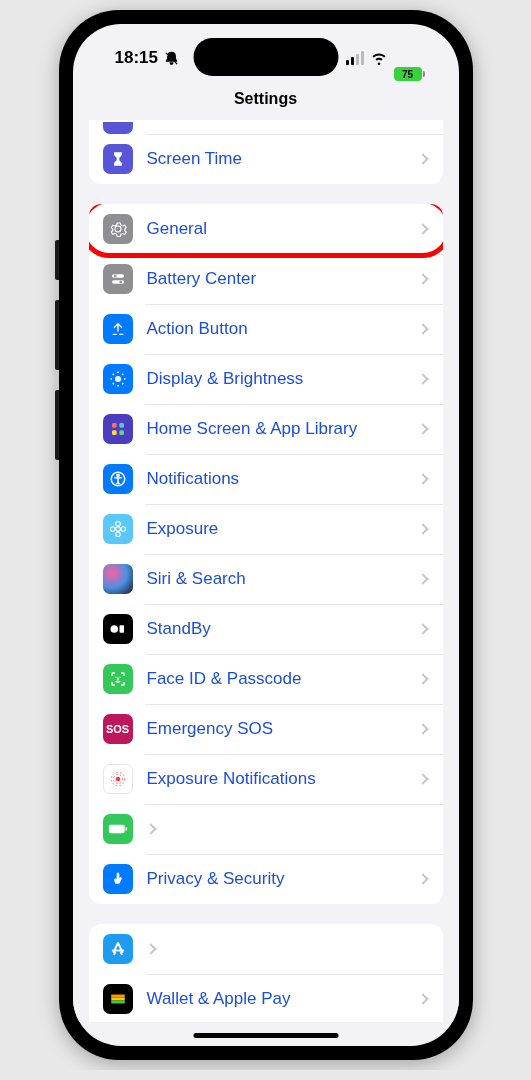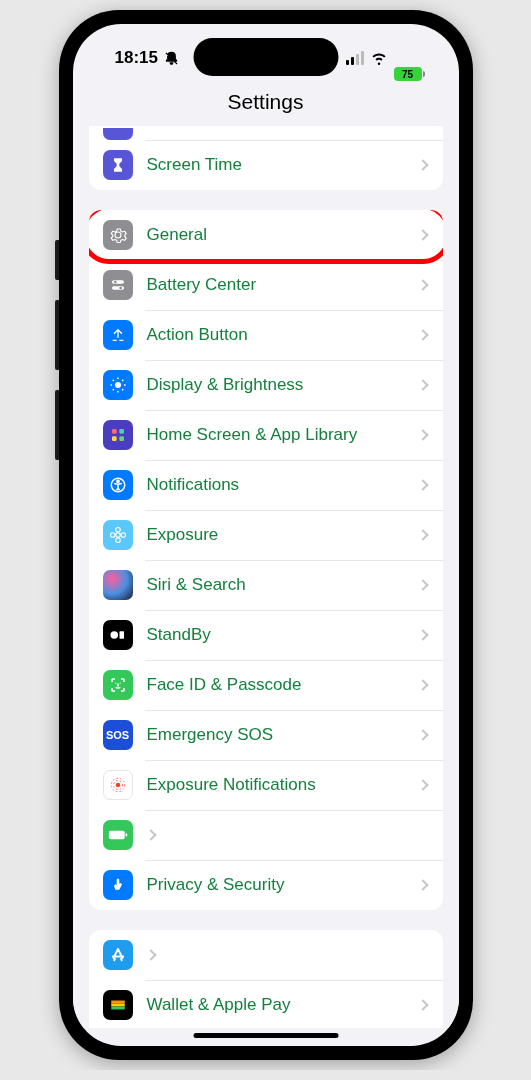--- a/index.html
+++ b/index.html
@@ -108,21 +108,21 @@
   width: 2px;
   height: 6px;
   background: #888;
   border-radius: 0 2px 2px 0;
 }
 .header {
   text-align: center;
   padding: 10px 0 12px;
   background: #f2f2f7;
 }
-.header h1 { font-size: 21px; font-weight: 400; }
+.header h1 { font-size: 16px; font-weight: 700; }
 .content {
   background: #f2f2f7;
   padding: 0 16px;
   height: calc(100% - 120px);
   overflow: hidden;
 }
 .group {
   background: #fff;
   border-radius: 12px;
   margin-bottom: 20px;
@@ -151,21 +151,21 @@
   width: 30px;
   height: 30px;
   border-radius: 7px;
   display: flex;
   align-items: center;
   justify-content: center;
   flex-shrink: 0;
   color: #fff;
   font-size: 16px;
 }
-.label { flex: 1; font-size: 17px; color: #15803d; }
+.label { flex: 1; font-size: 17px; color: #1d4ed8; }
 .chevron {
   width: 8px;
   height: 8px;
   border-top: 2px solid #c7c7cc;
   border-right: 2px solid #c7c7cc;
   transform: rotate(45deg);
   margin-right: 2px;
 }
 .highlight {
   position: absolute;
@@ -340,21 +340,21 @@
         <div class="row">
           <div class="icon-wrap" style="background:#34c759">
               <svg width="18" height="18" viewBox="0 0 24 24" fill="none" stroke="#fff" stroke-width="2">
                 <path d="M4 8V5a1 1 0 011-1h3M20 8V5a1 1 0 00-1-1h-3M4 16v3a1 1 0 001 1h3M20 16v3a1 1 0 01-1 1h-3M9 9v1m6-1v1m-6 5s1 1 3 1 3-1 3-1m-3-5v3h-1"></path>
               </svg>
             </div>
           <span class="label">Face ID &amp; Passcode</span>
           <span class="chevron"></span>
         </div>
         <div class="row">
-          <div class="icon-wrap" style="background:#1d4ed8;font-size:11px;font-weight:700">SOS</div>
+          <div class="icon-wrap" style="background:#be185d;font-size:11px;font-weight:700">SOS</div>
           <span class="label">Emergency SOS</span>
           <span class="chevron"></span>
         </div>
         <div class="row">
           <div class="icon-wrap" style="background:#fff;border:1px solid #e5e5ea">
               <svg width="18" height="18" viewBox="0 0 24 24" fill="#ff3b30">
                 <circle cx="12" cy="12" r="3"></circle>
                 <circle cx="12" cy="12" r="6" fill="none" stroke="#ff3b30" stroke-dasharray="2 3"></circle>
                 <circle cx="12" cy="12" r="9" fill="none" stroke="#ff3b30" stroke-dasharray="2 3"></circle>
               </svg>

